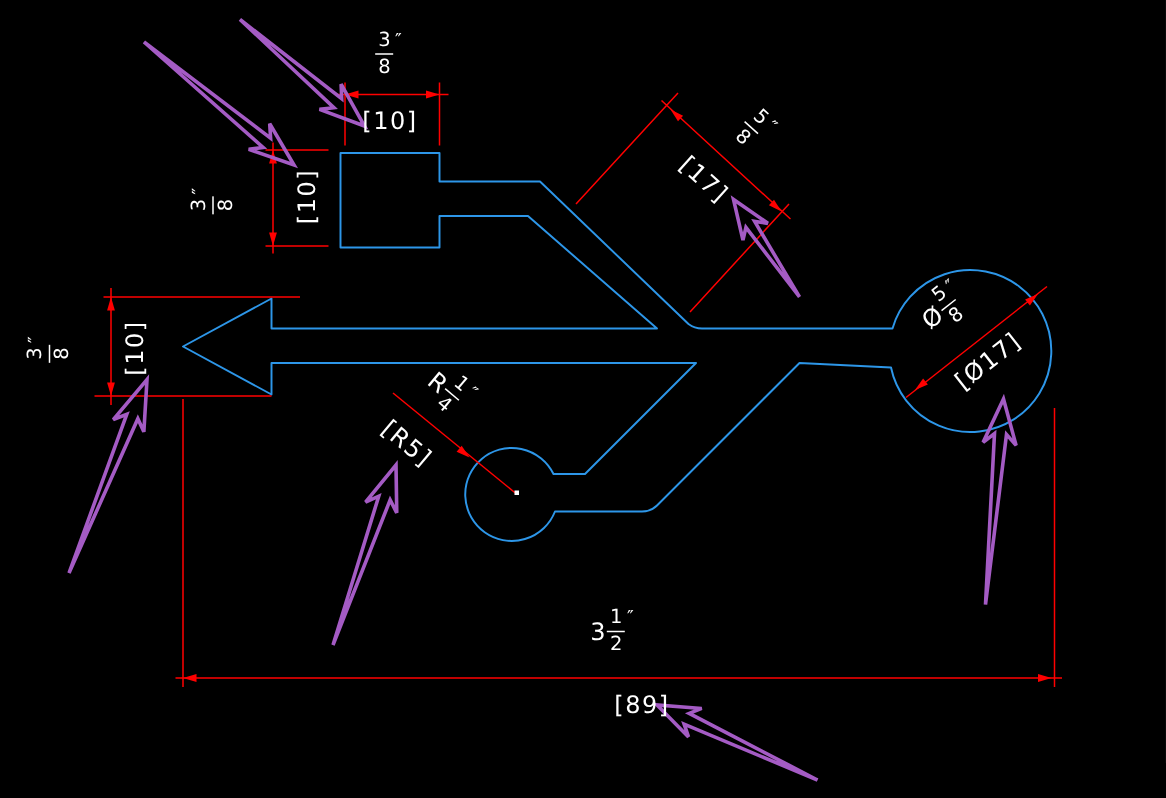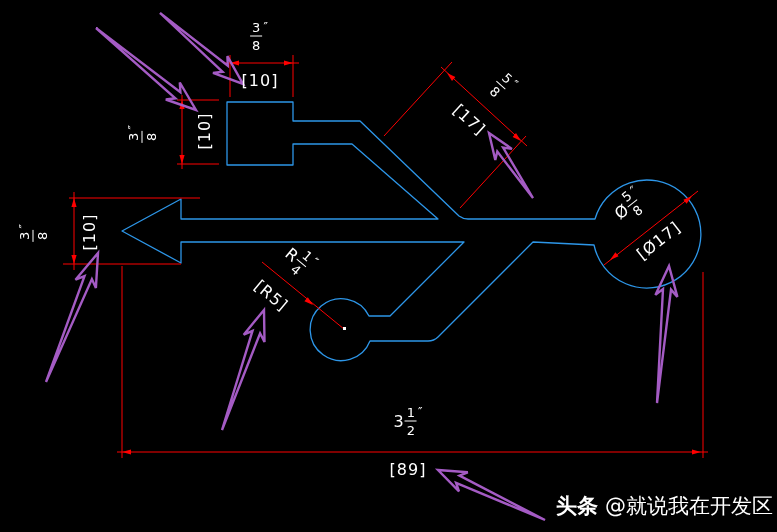--- a/index.html
+++ b/index.html
@@ -165,22 +165,18 @@
   </div>
 
   <div class="lbl rot0" style="left:408px;top:421px;">
     <span class="prefix">3</span>
       <span class="frac">
         <span class="num">1</span>
         <span class="den">2</span>
       </span>
       <span class="unit">″</span>
   </div>
-  <div class="lbl rot0" style="left:408px;top:470px;justify-content:center;">
+  <div class="lbl rot0" style="left:428px;top:470px;justify-content:center;">
     <span class="metric">[89]</span>
   </div>
 
-  <div class="watermark">
-    <span class="brand">头条</span>
-    <span class="handle">@就说我在开发区</span>
-  </div>
 
 </div>
 
 </body></html>

